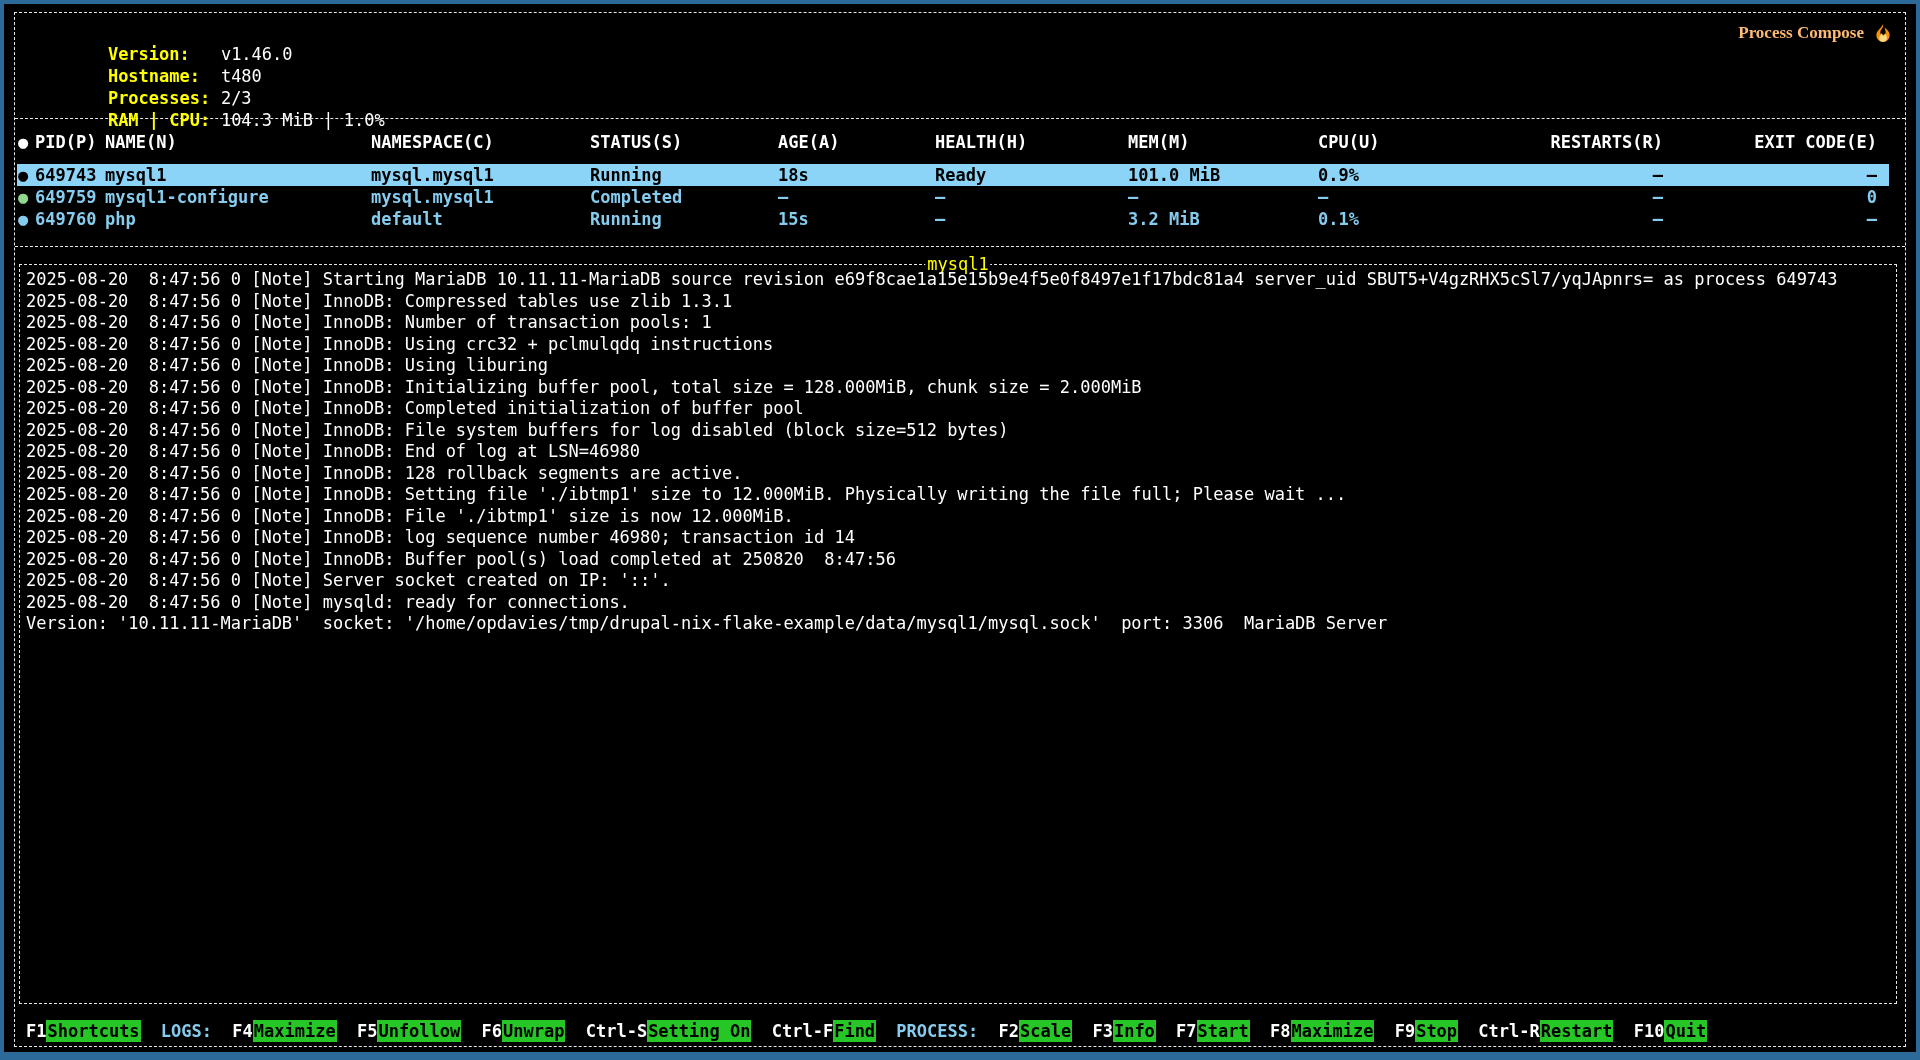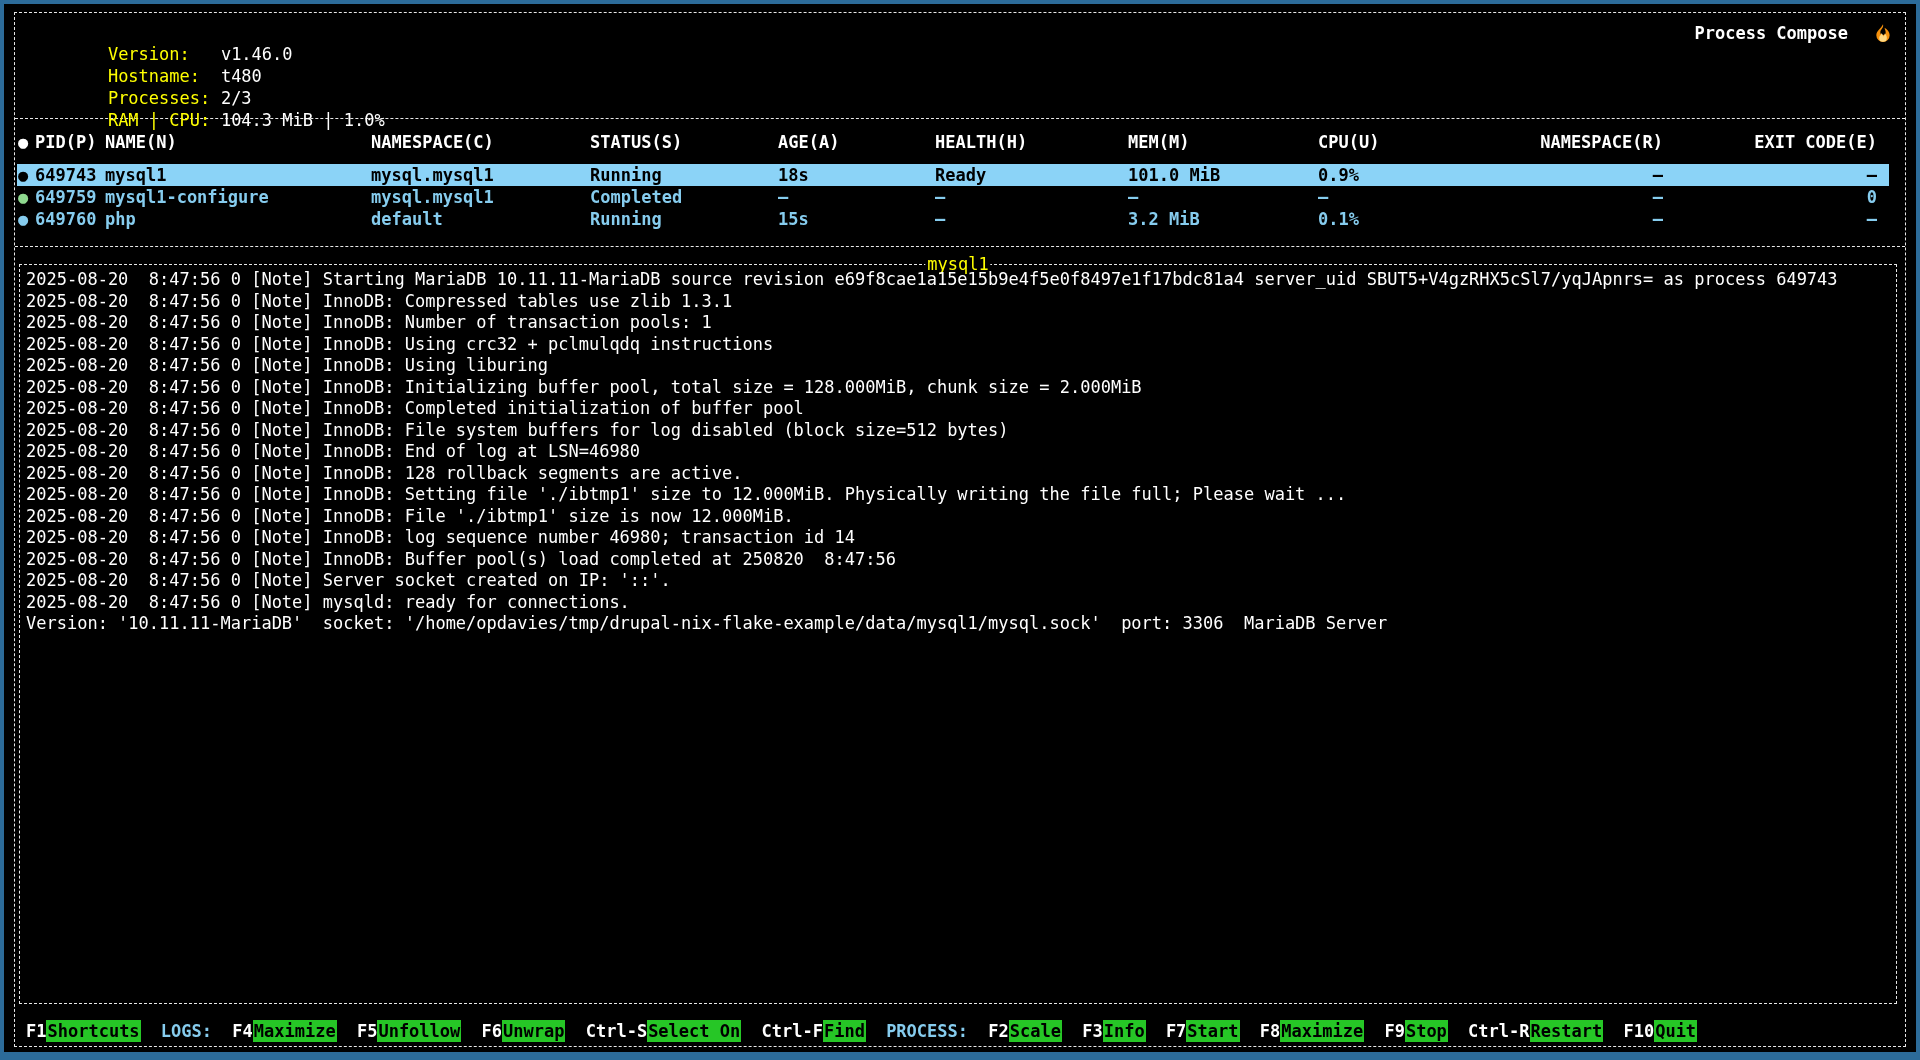--- a/index.html
+++ b/index.html
@@ -9,23 +9,23 @@
     font-family:"DejaVu Sans Mono","Liberation Mono",monospace;
     font-size:17px;
     color:#fff;
   }
   .app { position:absolute; left:4px; top:4px; right:4px; bottom:8px; background:#000; }
   .outer { position:absolute; left:10px; top:8px; right:10px; bottom:5px; border:1px dashed #e8e8e8; }
 
   
   .header { position:absolute; top:0; left:0; right:0; height:106px; border-bottom:1px dashed #e8e8e8; padding:8px 0 0 11px; }
   .hline { height:22px; line-height:22px; white-space:pre; }
-  .hlabel { color:#ffff00; font-weight:400; display:inline-block; width:113px; }
+  .hlabel { color:#ffff00; font-weight:700; display:inline-block; width:113px; }
   .hvalue { color:#ffffff; font-weight:400; }
-  .title-row { position:absolute; top:8px; right:12px; height:24px; display:flex; align-items:center; gap:25px; color:#ffffff; font-weight:700; }
+  .title-row { position:absolute; top:8px; right:12px; height:24px; display:flex; align-items:center; gap:9px; color:#fdba74; font-weight:700;font-family:Liberation Serif, serif; }
   .flame { width:20px; height:20px; }
 
   
   .table-section { position:absolute; top:107px; left:2px; right:16px; height:126px; }
   .trow { position:relative; height:22px; line-height:22px; white-space:pre; }
   .thead { position:relative; top:11px; height:22px; line-height:22px; font-weight:700; color:#fff; margin-bottom:11px; }
   .tbody { position:relative; top:11px; }
   .trow span, .thead span { position:absolute; top:0; }
   .c-bullet { left:1px; }
   .c-pid { left:18px; }
@@ -92,21 +92,21 @@
       <div class="thead">
         <span class="c-bullet bullet-white">●</span>
         <span class="c-pid">PID(P)</span>
         <span class="c-name">NAME(N)</span>
         <span class="c-ns">NAMESPACE(C)</span>
         <span class="c-status">STATUS(S)</span>
         <span class="c-age">AGE(A)</span>
         <span class="c-health">HEALTH(H)</span>
         <span class="c-mem">MEM(M)</span>
         <span class="c-cpu">CPU(U)</span>
-        <span class="c-restarts">NAMESPACE(R)</span>
+        <span class="c-restarts">RESTARTS(R)</span>
         <span class="c-exit">EXIT CODE(E)</span>
       </div>
       <div class="tbody">
         <div class="trow selected">
           <span class="c-bullet">●</span>
           <span class="c-pid">649743</span>
           <span class="c-name">mysql1</span>
           <span class="c-ns">mysql.mysql1</span>
           <span class="c-status">Running</span>
           <span class="c-age">18s</span>
@@ -169,21 +169,21 @@
         <div class="logline">Version: '10.11.11-MariaDB'  socket: '/home/opdavies/tmp/drupal-nix-flake-example/data/mysql1/mysql.sock'  port: 3306  MariaDB Server</div>
       </div>
     </div>
 
     <div class="footer">
       <span class="fitem"><span class="fkey">F1</span><span class="flabel">Shortcuts</span></span>
       <span class="fgroup">LOGS:</span>
       <span class="fitem"><span class="fkey">F4</span><span class="flabel">Maximize</span></span>
       <span class="fitem"><span class="fkey">F5</span><span class="flabel">Unfollow</span></span>
       <span class="fitem"><span class="fkey">F6</span><span class="flabel">Unwrap</span></span>
-      <span class="fitem"><span class="fkey">Ctrl-S</span><span class="flabel">Select On</span></span>
+      <span class="fitem"><span class="fkey">Ctrl-S</span><span class="flabel">Setting On</span></span>
       <span class="fitem"><span class="fkey">Ctrl-F</span><span class="flabel">Find</span></span>
       <span class="fgroup">PROCESS:</span>
       <span class="fitem"><span class="fkey">F2</span><span class="flabel">Scale</span></span>
       <span class="fitem"><span class="fkey">F3</span><span class="flabel">Info</span></span>
       <span class="fitem"><span class="fkey">F7</span><span class="flabel">Start</span></span>
       <span class="fitem"><span class="fkey">F8</span><span class="flabel">Maximize</span></span>
       <span class="fitem"><span class="fkey">F9</span><span class="flabel">Stop</span></span>
       <span class="fitem"><span class="fkey">Ctrl-R</span><span class="flabel">Restart</span></span>
       <span class="fitem"><span class="fkey">F10</span><span class="flabel">Quit</span></span>
     </div>

